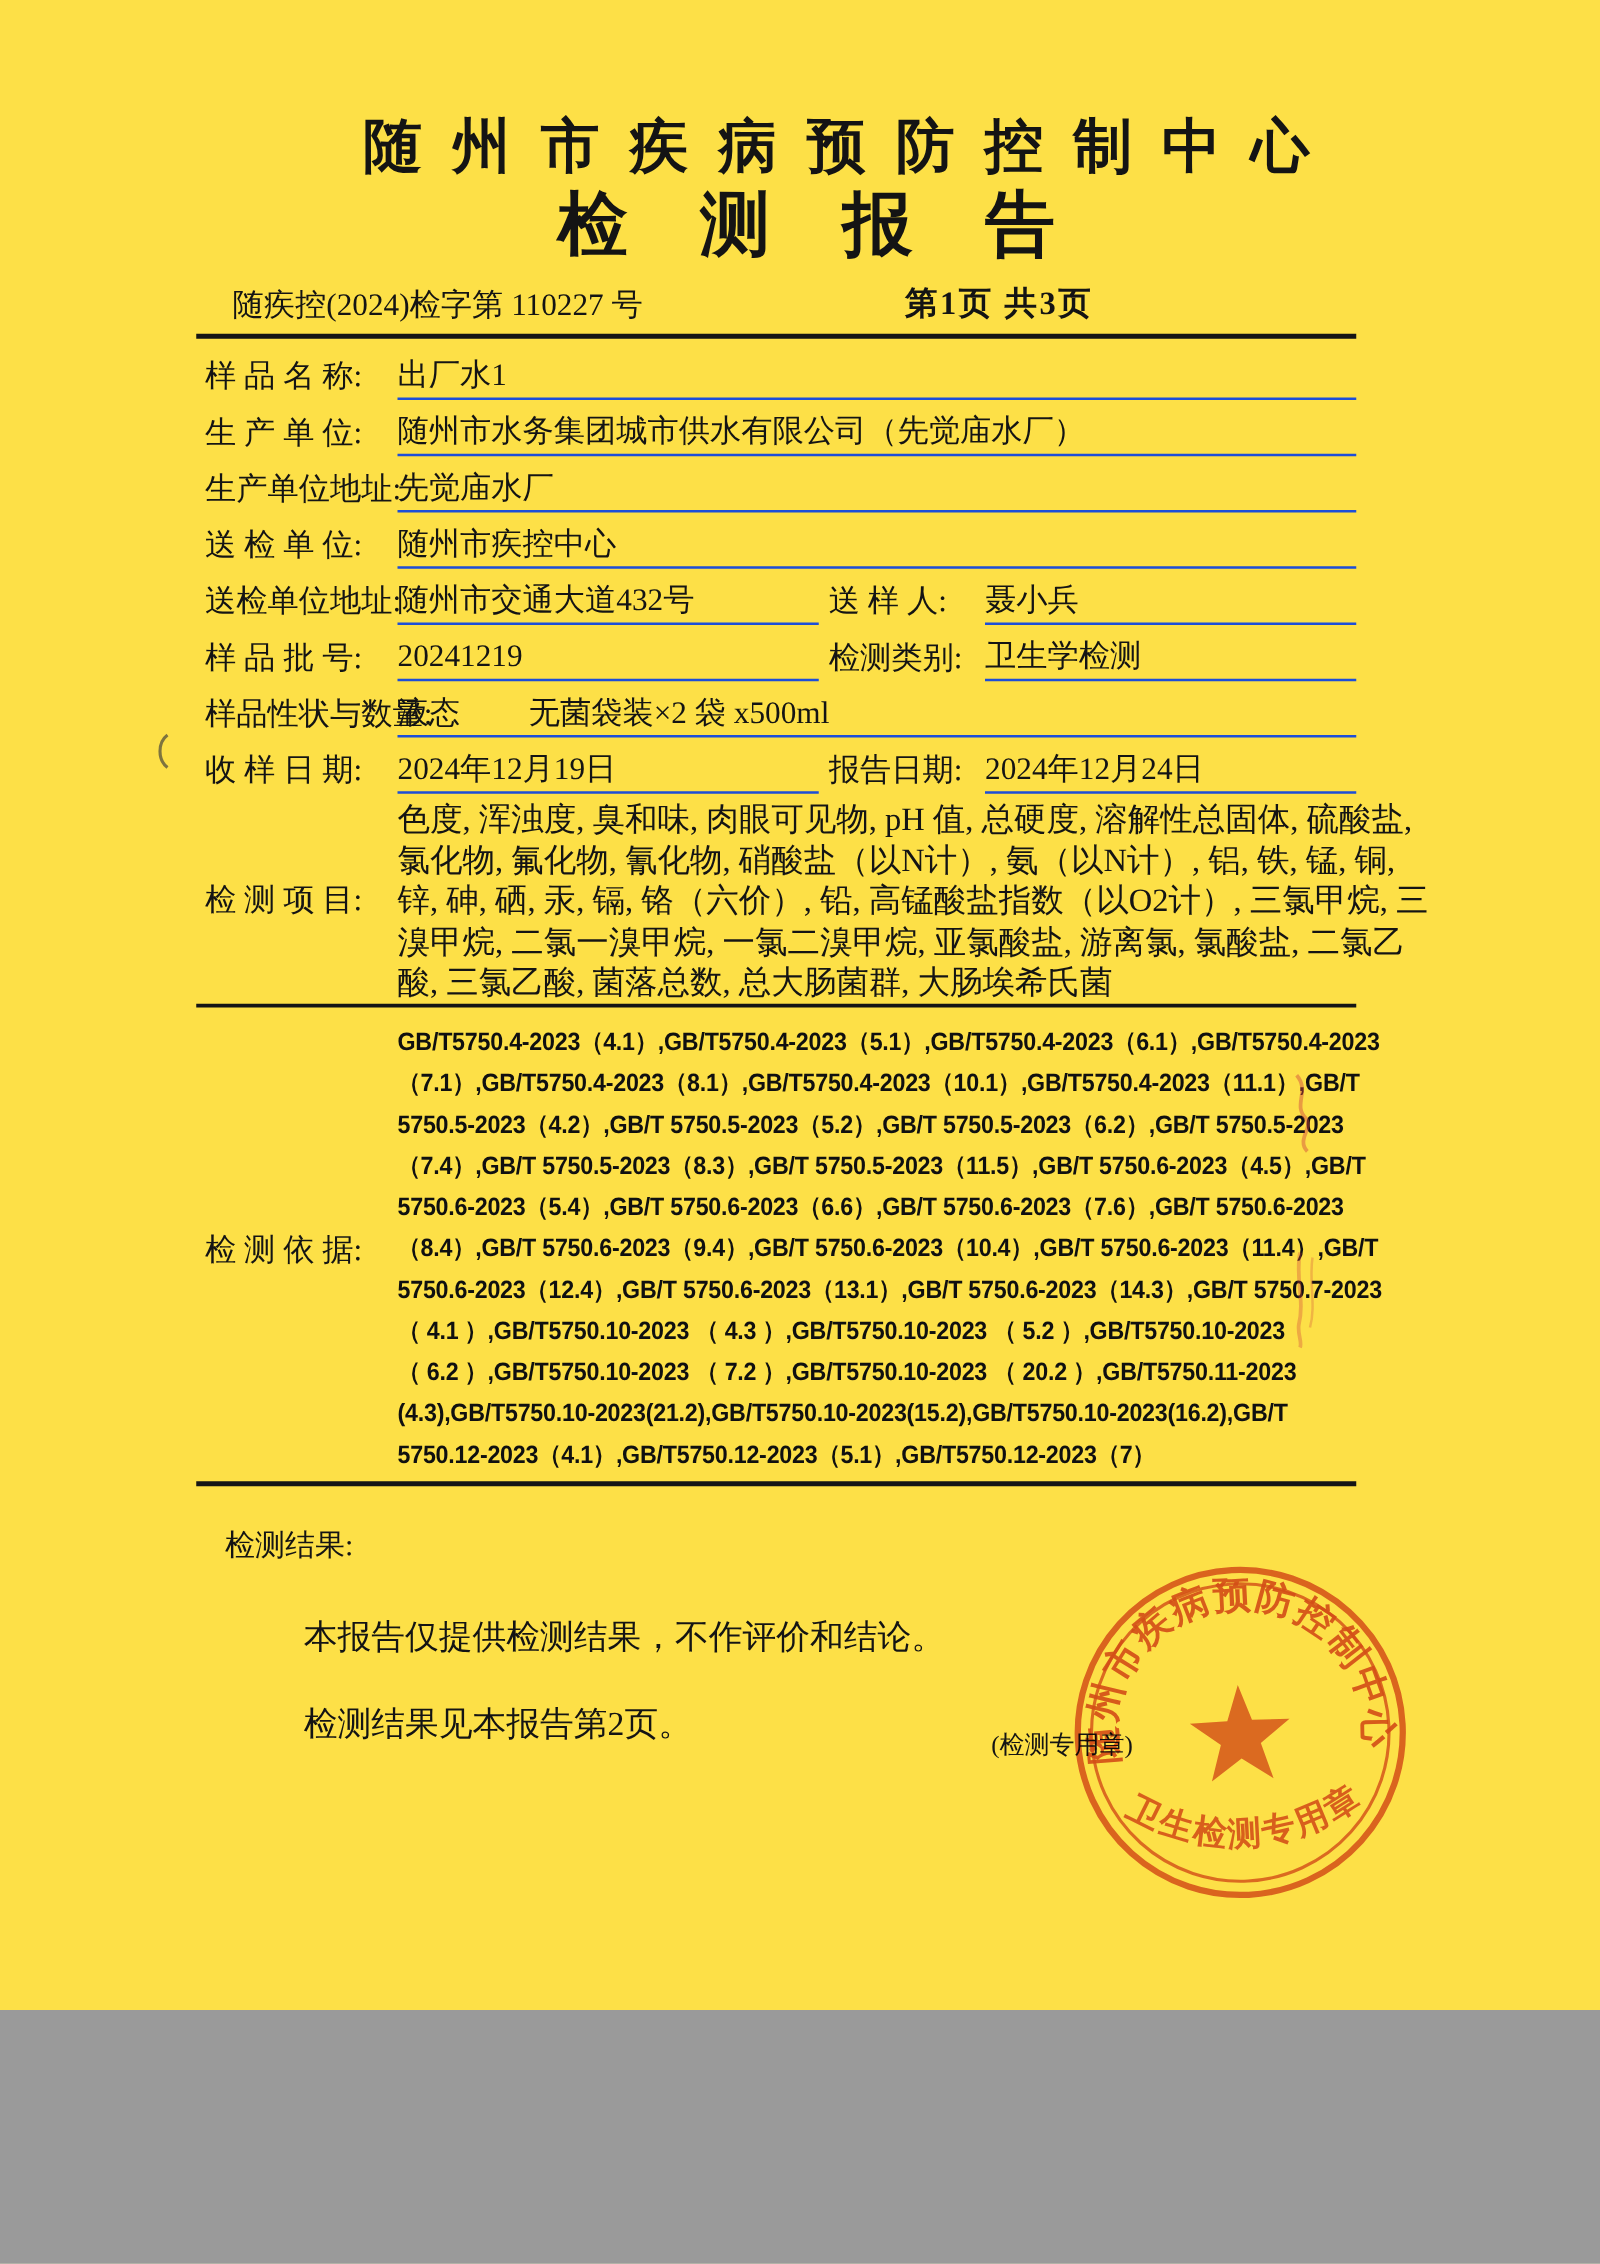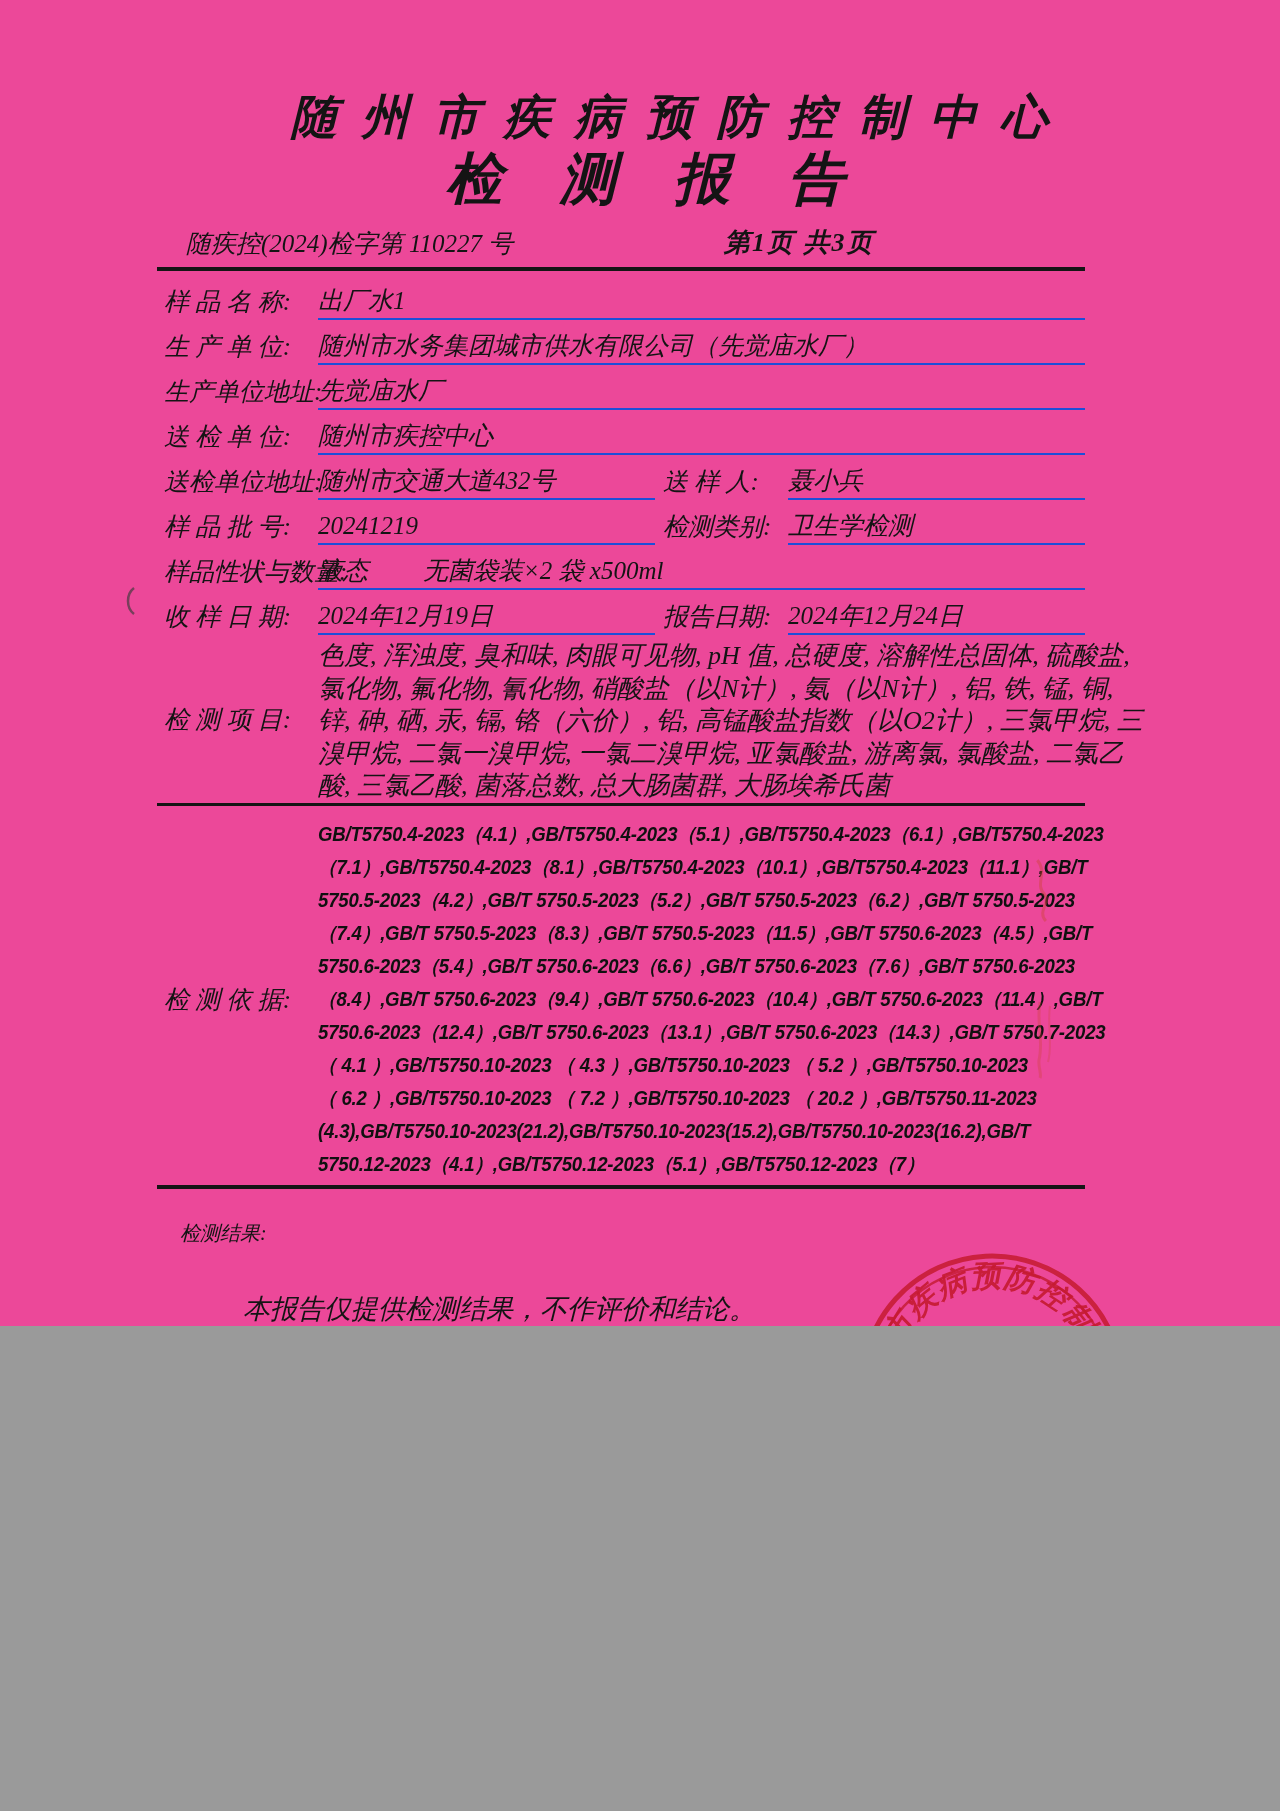--- a/index.html
+++ b/index.html
@@ -1,17 +1,17 @@
 <!DOCTYPE html>
 <html lang="zh"><head>
 <meta charset="utf-8">
 <style>
   html,body{margin:0;padding:0;background:#9a9a9a;}
-  .page{position:relative;width:1280px;height:1326px;margin:0 auto;background:#ec4899;
-        font-family:"Liberation Serif",serif;color:#141414;overflow:hidden;font-style:italic;}
+  .page{position:relative;width:1280px;height:1608px;margin:0 auto;background:#fde047;
+        font-family:"Liberation Serif",serif;color:#141414;overflow:hidden;}
   
   .org-title{position:absolute;left:157px;top:86px;width:928px;text-align:center;
              padding-left:120px;box-sizing:border-box;font-size:47px;font-weight:600;
              letter-spacing:24px;white-space:nowrap;}
   .report-title{position:absolute;left:157px;top:142px;width:928px;text-align:center;
              padding-left:70px;box-sizing:border-box;font-size:56px;font-weight:900;
              letter-spacing:22px;white-space:nowrap;}
   .doc-number{position:absolute;left:186px;top:227px;font-size:25px;white-space:nowrap;}
   .page-indicator{position:absolute;left:724px;top:225px;font-size:26px;font-weight:700;
              letter-spacing:2px;white-space:nowrap;}
@@ -33,21 +33,21 @@
   .items-label{position:absolute;left:164px;top:703px;font-size:25px;white-space:nowrap;}
   .items-block{position:absolute;left:318px;top:640px;width:767px;}
   .items-block .ln{font-size:26px;line-height:32.6px;white-space:nowrap;}
   
   .basis-label{position:absolute;left:164px;top:983px;font-size:25px;white-space:nowrap;}
   .basis-block{position:absolute;left:318px;top:818px;width:767px;}
   .basis-block .ln{font-family:"Liberation Sans",sans-serif;font-weight:700;font-size:20px;
         line-height:33px;letter-spacing:-.2px;white-space:nowrap;color:#101010;
         transform:scaleX(.93);transform-origin:0 50%;}
   
-  .results-heading{position:absolute;left:180px;top:1220px;font-size:20px;white-space:nowrap;}
+  .results-heading{position:absolute;left:180px;top:1220px;font-size:24px;white-space:nowrap;}
   .note1{position:absolute;left:243px;top:1291px;font-size:27px;white-space:nowrap;}
   .note2{position:absolute;left:243px;top:1361px;font-size:27px;white-space:nowrap;}
   .stamp-caption{position:absolute;left:793px;top:1382px;font-size:20px;white-space:nowrap;}
   
   .stamp{position:absolute;left:850px;top:1240px;width:284px;height:284px;
          mix-blend-mode:multiply;opacity:.9;transform:rotate(-3deg);}
   .stamp text{font-family:"Liberation Serif",serif;font-weight:700;}
   
   .artifact{position:absolute;}
 </style>

